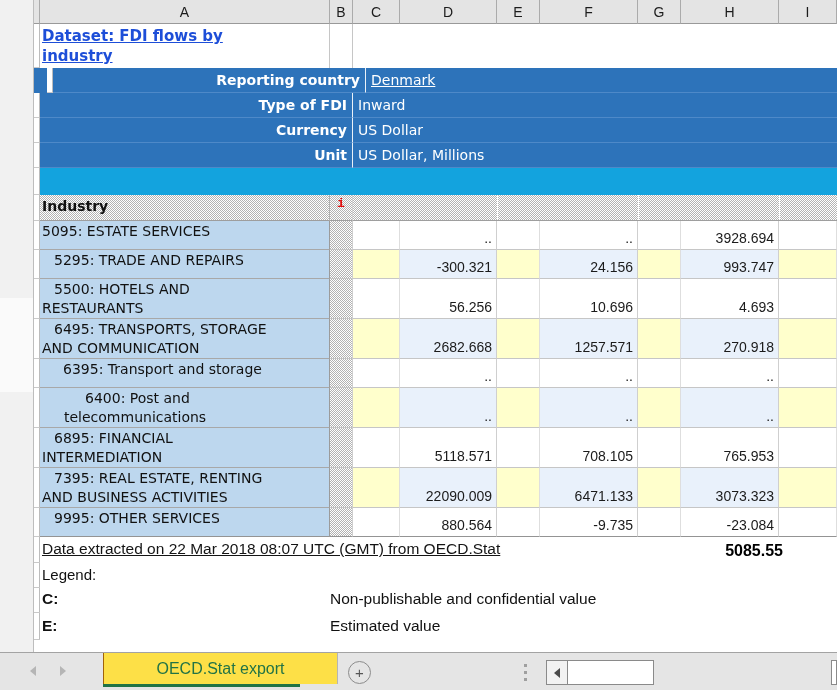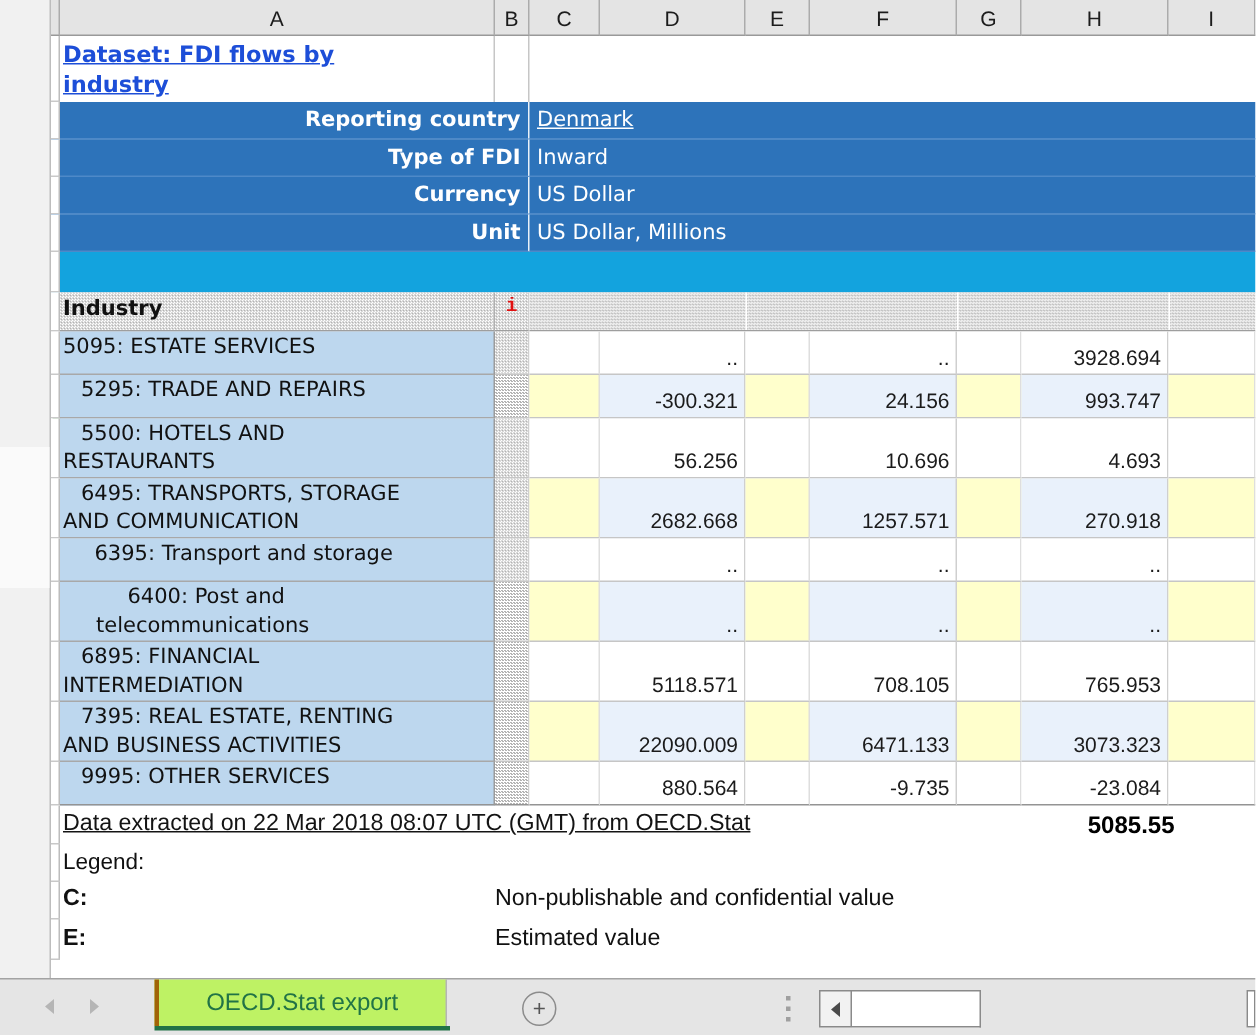--- a/index.html
+++ b/index.html
@@ -98,22 +98,22 @@
   .blankrow::after { display:none; }
 
   
   .tabbar { position:absolute; left:0; top:652px; width:837px; height:38px;
             background:#E5E5E5; border-top:1px solid #A3A3A3; }
   .tri { position:absolute; width:0; height:0; }
   .tri-prev { left:30px; top:13px; border-right:6px solid #B5B5B5;
               border-top:5px solid transparent; border-bottom:5px solid transparent; }
   .tri-next { left:60px; top:13px; border-left:6px solid #B5B5B5;
               border-top:5px solid transparent; border-bottom:5px solid transparent; }
-  .sheettab { position:absolute; left:103px; top:0; width:195px; height:31px; background:#bef264;
-              border-left:3px solid #a16207; border-right:1px solid #B5B5B5;
+  .sheettab { position:absolute; left:103px; top:0; width:235px; height:31px; background:#fde047;
+              border-left:1px solid #a16207; border-right:1px solid #B5B5B5;
               display:flex; align-items:center; justify-content:center;
               font-size:16px; color:#217346; cursor:pointer; }
   .tabline { position:absolute; left:103px; top:31px; width:197px; height:3px; background:#217346; }
   .addbtn { position:absolute; left:348px; top:8px; width:23px; height:23px; border:1px solid #8C8C8C;
             border-radius:50%; display:flex; align-items:center; justify-content:center;
             font-size:15px; color:#555; cursor:pointer; }
   .handle { position:absolute; left:524px; top:11px; display:flex; flex-direction:column; cursor:col-resize; }
   .handle i { width:3px; height:3px; background:#9F9F9F; margin-bottom:4px; }
   .hbtn { position:absolute; left:546px; top:7px; width:22px; height:25px; background:#F2F2F2;
           border:1px solid #8A8A8A; display:flex; align-items:center; justify-content:center; cursor:pointer; }
@@ -149,21 +149,21 @@
           <div class="colcell" style="width: 58px;">I</div>
         </div>
         <div class="row dsrow" style="height: 44px;">
           <div class="stub"></div>
           <div class="dsA">
             <div class="dslink">Dataset: FDI flows by
 industry</div>
           </div>
           <div class="dsB"></div>
         </div>
-        <div class="row banner" style="height: 25px;">
+        <div class="row banner" style="height: 25px; padding-left: 13px;">
           <div class="stub"></div>
           <div class="blabel">Reporting country</div>
           <div class="bvalue link">
             <span>Denmark</span>
           </div>
         </div>
         <div class="row banner" style="height: 25px; justify-content: space-between;">
           <div class="stub"></div>
           <div class="blabel">Type of FDI</div>
           <div class="bvalue">

